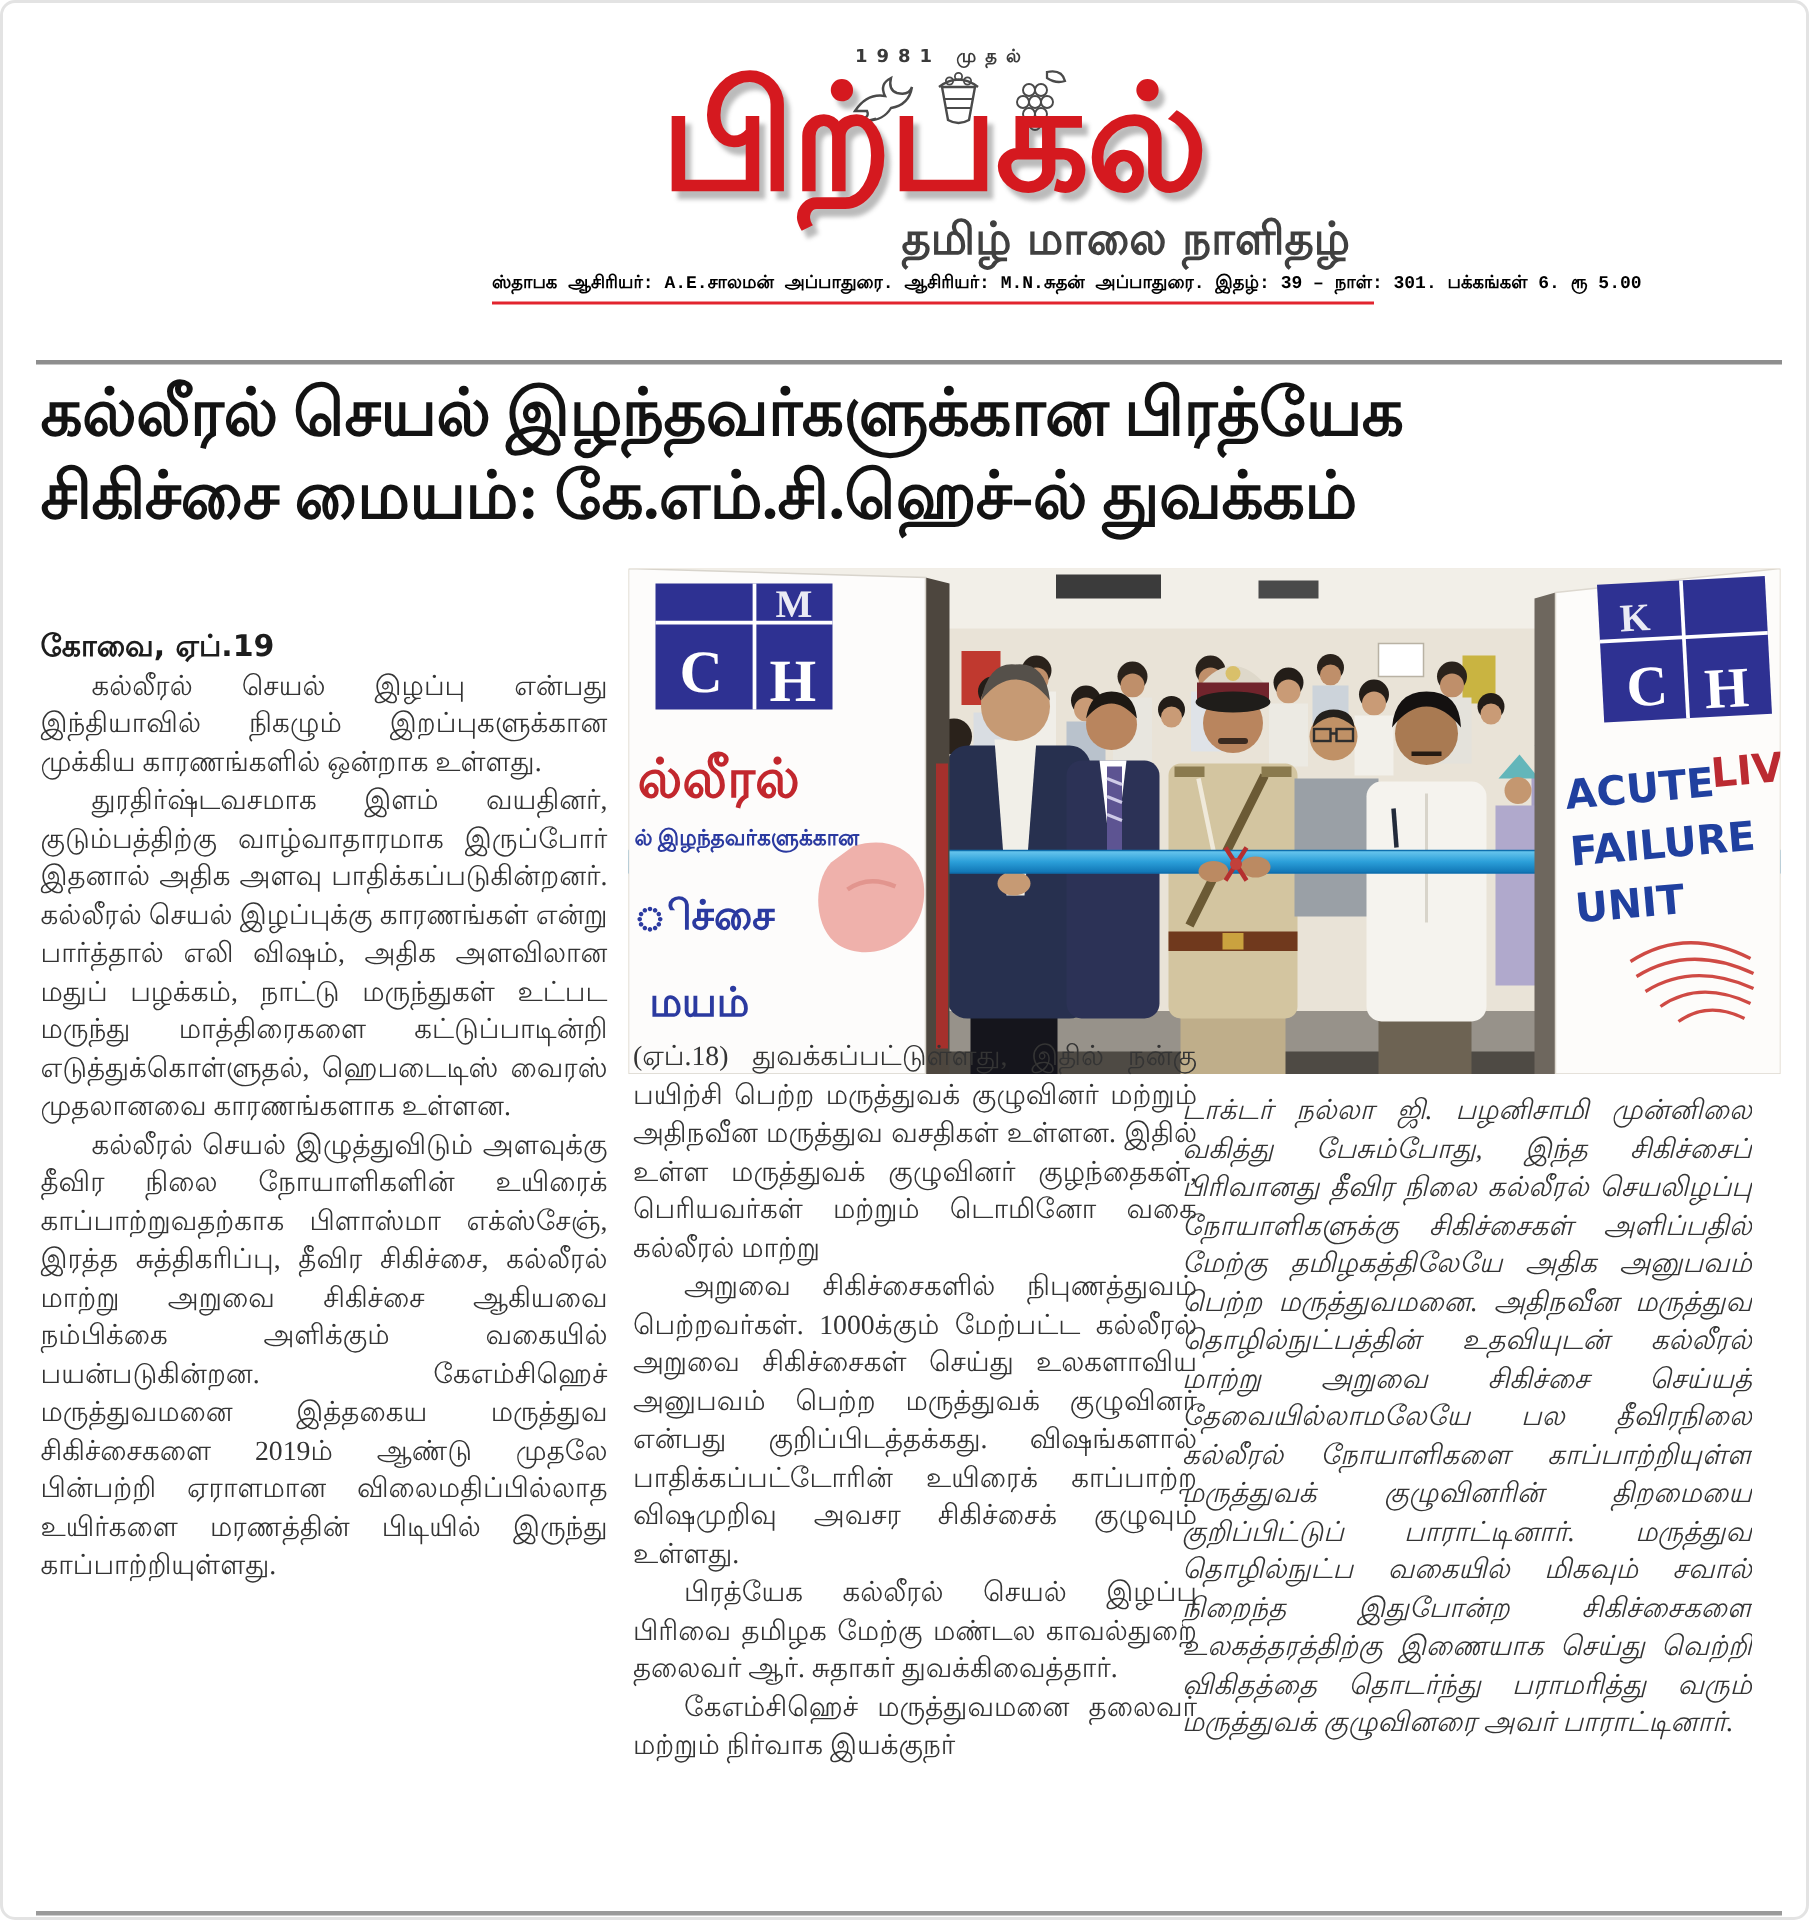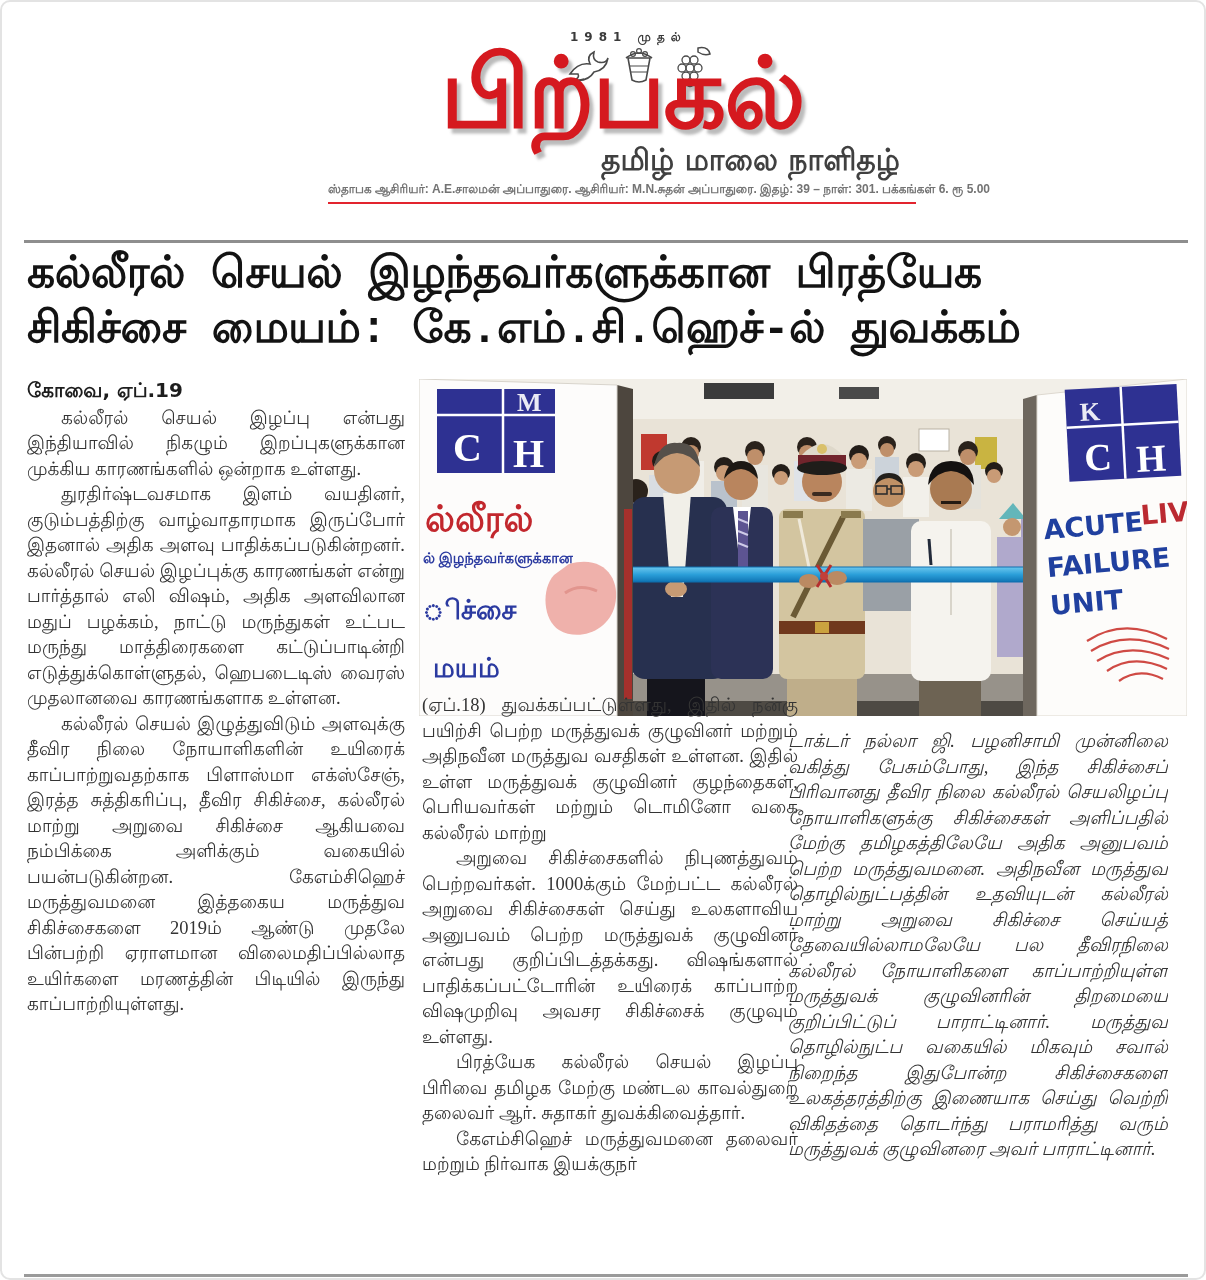--- a/index.html
+++ b/index.html
@@ -13,39 +13,39 @@
   .since{position:absolute;top:16px;left:228px;font-family:"DejaVu Sans",sans-serif;
     font-size:12px;font-weight:bold;letter-spacing:6px;color:#3a3a3a;}
   .emblems{position:absolute;top:30px;left:222px;display:flex;gap:8px;align-items:flex-end;}
   .logo{position:absolute;top:28px;left:0;width:560px;margin:0;text-align:center;
     font-family:"DejaVu Sans","Liberation Sans",sans-serif;font-weight:700;
     font-size:98px;line-height:1.05;color:#d5191f;letter-spacing:-2px;
     text-shadow:4px 5px 3px rgba(60,60,60,0.35);}
   .tagline{position:absolute;top:128px;right:2px;font-family:"DejaVu Sans",sans-serif;
     font-weight:bold;font-size:30px;color:#404040;}
   .pubinfo{position:absolute;top:168px;left:-14px;width:588px;text-align:center;
-    font-family:Liberation Sans, sans-serif;font-size:12px;font-weight:bold;color:#737373;
+    font-family:Liberation Mono, monospace;font-size:12px;font-weight:bold;color:#000000;
     white-space:nowrap;padding-bottom:5px;border-bottom:2px solid #e2242e;}
   
   .top-rule{position:absolute;left:22px;top:238px;width:1164px;height:3px;background:#8e8e8e;}
   .bottom-rule{position:absolute;left:22px;top:1272px;width:1164px;height:3px;background:#9a9a9a;}
   
   .headline{position:absolute;left:25px;top:246px;width:1162px;
-    font-family:Liberation Mono, monospace;font-weight:800;
+    font-family:Liberation Serif, serif;font-weight:800;
     font-size:44px;line-height:1.26;color:#131313;letter-spacing:-0.5px;}
   
   .col{position:absolute;font-size:18.5px;line-height:25.5px;color:#343434;
     text-align:justify;overflow:hidden;}
   .col p{margin:0;}
   .col p.indent{text-indent:34px;}
   .col1{left:25px;top:376px;width:378px;height:894px;}
   .col2{left:420px;top:691px;width:376px;height:545px;}
   .col3{left:786px;top:727px;width:380px;height:545px;font-style:italic;}
   .dateline{font-family:"DejaVu Sans",sans-serif;font-weight:bold;font-size:20px;
-    color:#1d1d1d;margin-bottom:2px;}
+    color:#1d1d1d;margin-bottom:2px;margin-top:40px;}
   
   .photo{position:absolute;left:417px;top:377px;width:768px;height:337px;margin:0;
     background:#e6e0d4;overflow:hidden;}
   .photo svg{display:block;width:100%;height:100%;}
 </style>
 </head>
 <body>
 
 <div class="page">
 

